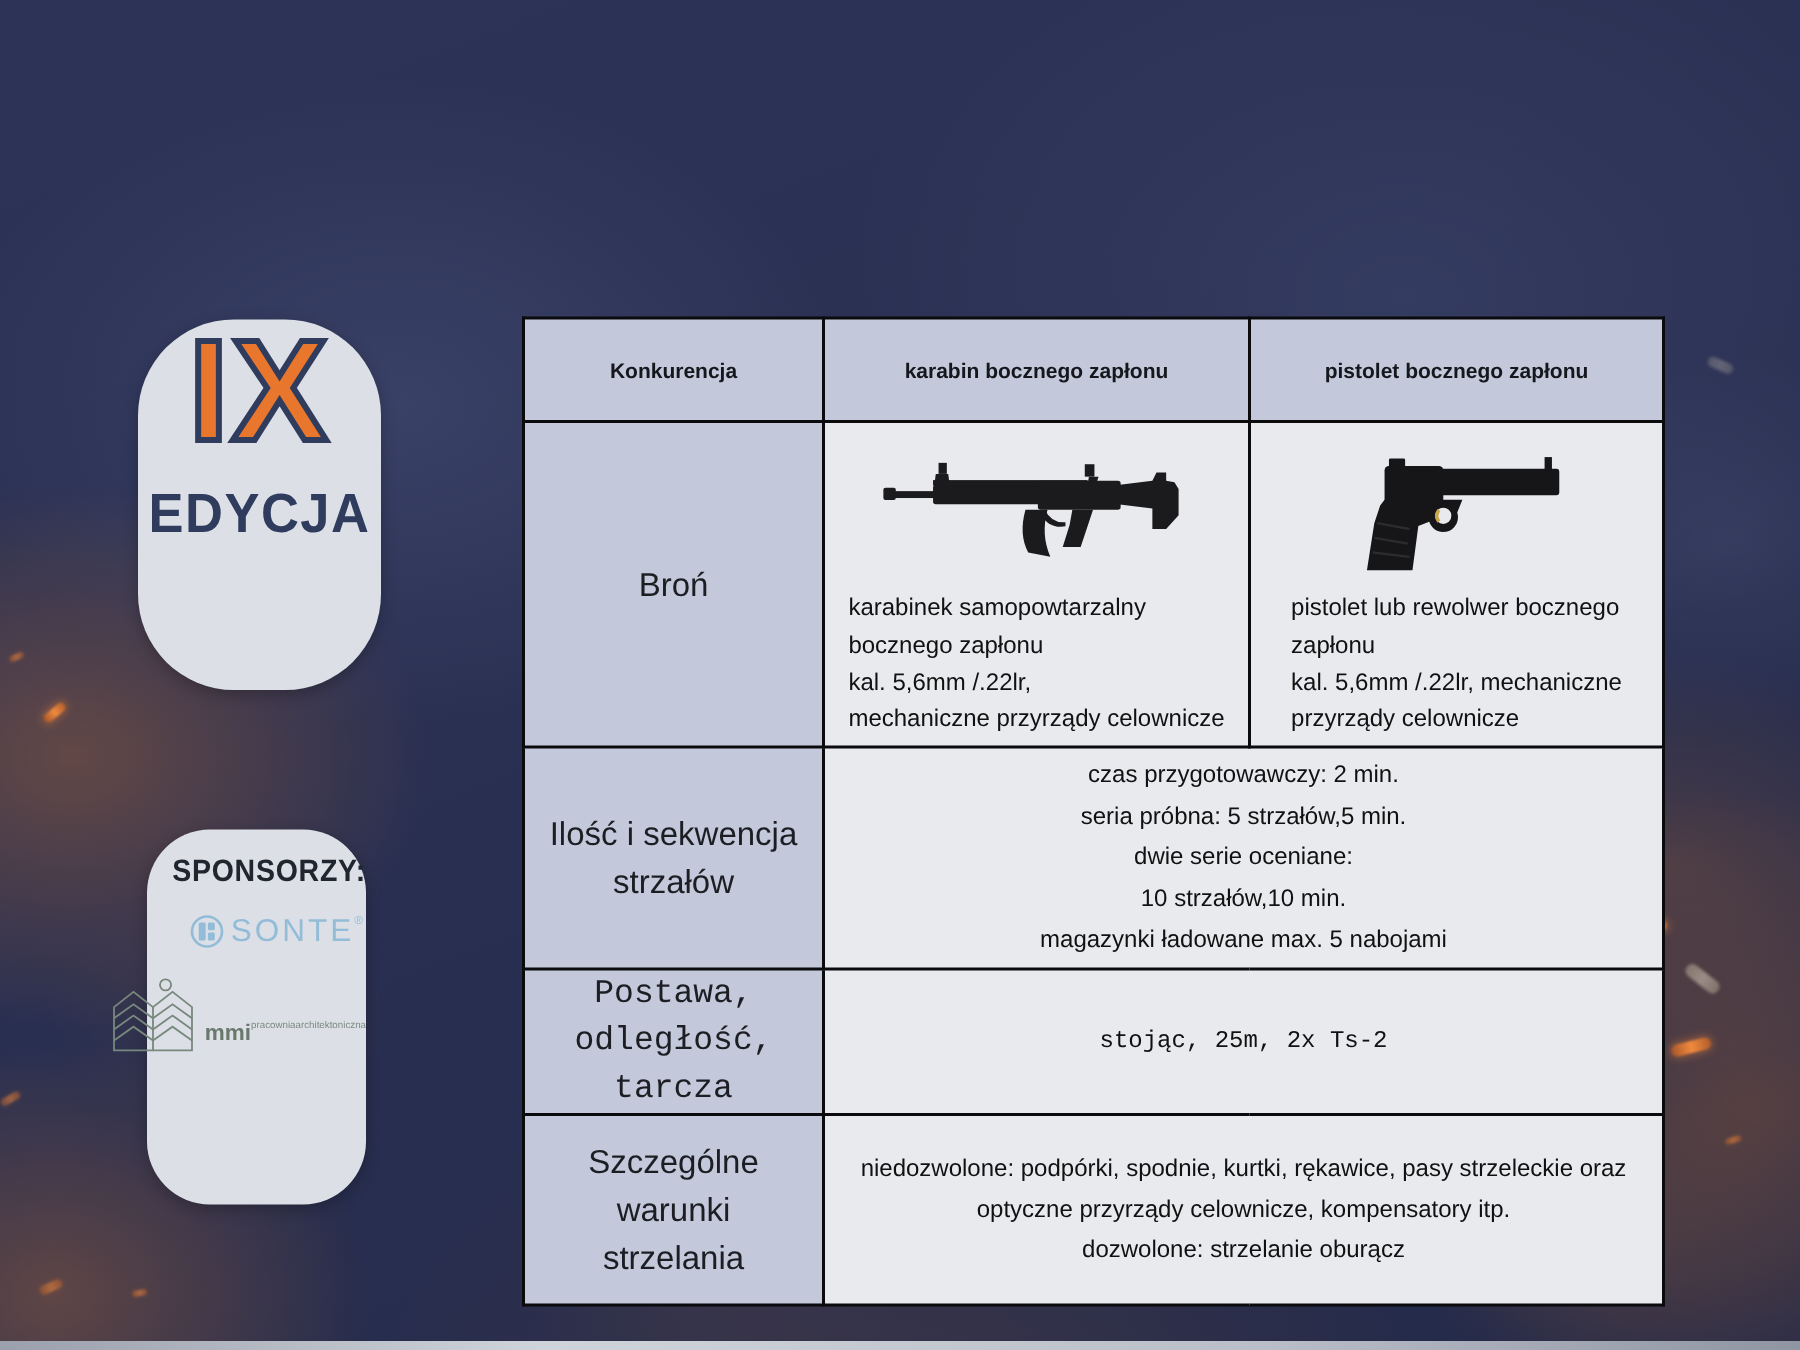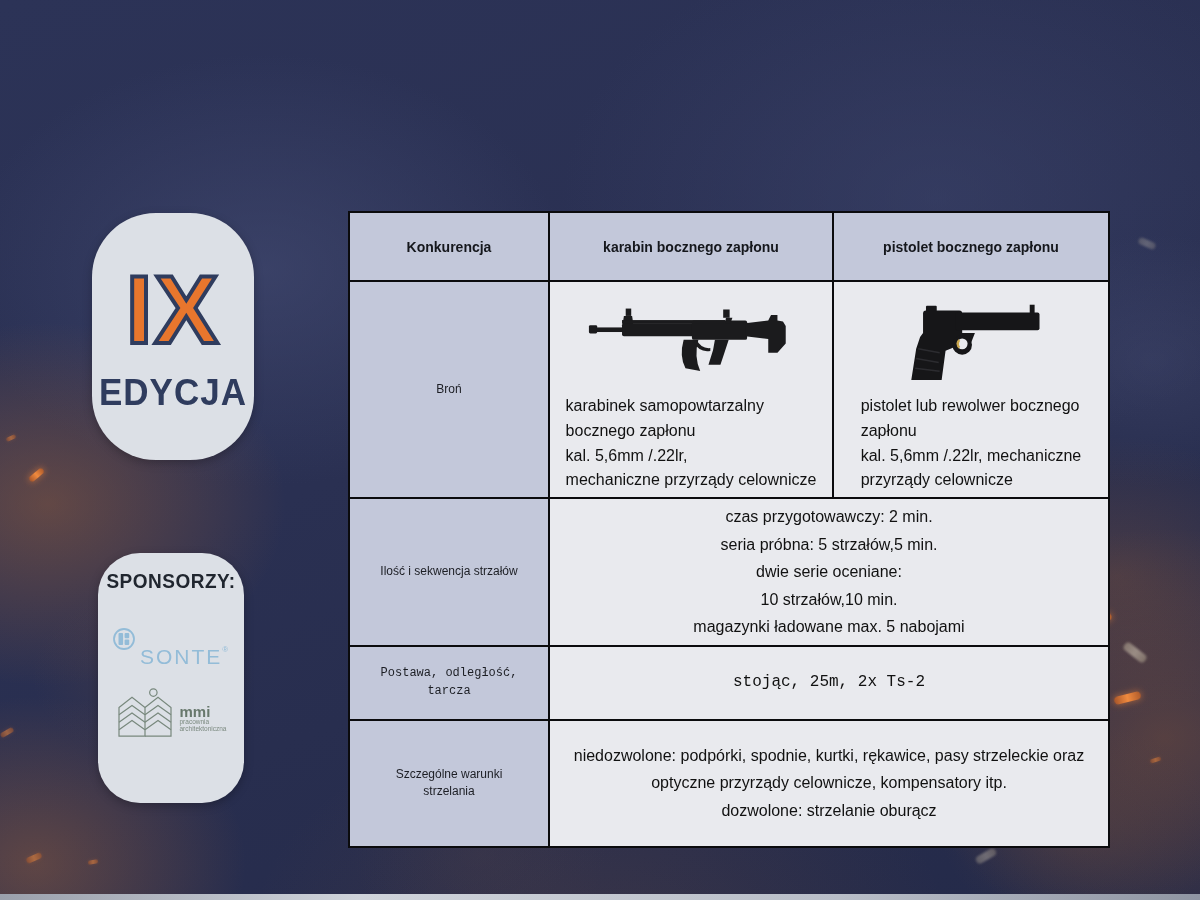--- a/index.html
+++ b/index.html
@@ -55,72 +55,72 @@
     font-size:43px; font-weight:bold; letter-spacing:0px; white-space:nowrap;
     transform:scaleY(1.14); transform-origin:center;
   }
   .title-dark  { color:#3d4a6b; -webkit-text-stroke:2px #232d4e; }
   .title-orange{ color:#ef7d31; -webkit-text-stroke:2px #27314f; }
 
   
   .edition {
     position:absolute; left:92px; top:213px; width:162px; height:247px;
     background:#dce0e6; border-radius:64px;
-    display:flex; flex-direction:column; align-items:center; justify-content:center;
+    display:flex; flex-direction:column; align-items:center; 
     box-shadow:0 3px 10px rgba(0,0,0,.25);
   }
   .edition .num {
     font-size:96px; font-weight:bold; line-height:1;
     color:#e8762d; -webkit-text-stroke:4px #2f3c5e; letter-spacing:2px;
   }
   .edition .lbl {
     margin-top:14px; font-size:35px; font-weight:bold; color:#2f3c5e; letter-spacing:1px;
     transform:scaleY(1.05);
   }
 
   
   .sponsors {
     position:absolute; left:98px; top:553px; width:146px; height:250px;
     background:#dce0e6; border-radius:42px;
-    display:flex; flex-direction:column; align-items:center;
+    display:flex; flex-direction:column; align-items:flex-end;
     padding-top:18px; box-shadow:0 3px 10px rgba(0,0,0,.25);
   }
   .sponsors .head {
     font-size:19px; font-weight:bold; color:#20262f; letter-spacing:.5px;
     transform:scaleY(1.08);
   }
   .sponsor-sonte { margin-top:16px; display:flex; align-items:center; gap:4px; }
   .sonte-text { font-size:21px; color:#93bcd8; letter-spacing:2px; font-weight:400;
-                border-top:0; position:relative;margin-top:36px; }
+                border-top:0; position:relative; }
   .sonte-text sup { font-size:8px; vertical-align:top; }
   .sponsor-tecro {
     margin-top:22px; width:106px; height:46px;
     border:3.5px solid #141414; border-radius:8px 16px 16px 16px;
     display:flex; align-items:center; justify-content:center; background:transparent;
   }
   .tecro-text { font-size:21px; font-weight:bold; color:#141414; letter-spacing:2px; }
   .sponsor-mmi { margin-top:18px; display:flex; align-items:flex-end; gap:6px; }
-  .mmi-words { display:flex; flex-direction:column; line-height:1.05; padding-bottom:6px; }
+  .mmi-words { display:flex; flex-direction:row; line-height:1.05; padding-bottom:6px; }
   .mmi-name { font-size:15px; font-weight:bold; color:#68786d; }
   .mmi-sub  { font-size:6.5px; color:#7c8a80; }
 
   
   table.rules {
     position:absolute; left:348px; top:211px; width:760px; height:602px;
     border-collapse:collapse; table-layout:fixed;
   }
   table.rules td, table.rules th { border:2.5px solid #0b0b0d; }
   col.c1{width:200px} col.c2{width:284px} col.c3{width:276px}
 
   th.hdr {
     background:#c3c8da; font-size:14px; font-weight:bold; color:#15171c;
     text-align:center; height:69px;
   }
   td.label {
-    background:#c3c8da; font-size:12px; color:#1c1e24; text-align:center;
+    background:#c3c8da; font-size:22px; color:#1c1e24; text-align:center;
     font-weight:400; line-height:1.45; padding:0 14px;
   }
   td.content {
     background:#e9eaee; font-size:16px; color:#111; text-align:center;
     white-space:pre-line; line-height:1.55; padding:4px 10px; vertical-align:middle;
   }
   td.weapon-cell { background:#e9eaee; text-align:left; vertical-align:top; padding-top:6px; }
   .weapon-wrap { display:flex; flex-direction:column; align-items:center; }
   .weapon-svg { margin:4px 0 10px; }
   .weapon-caption { font-size:16px; color:#111; white-space:pre-line; line-height:1.55; }

